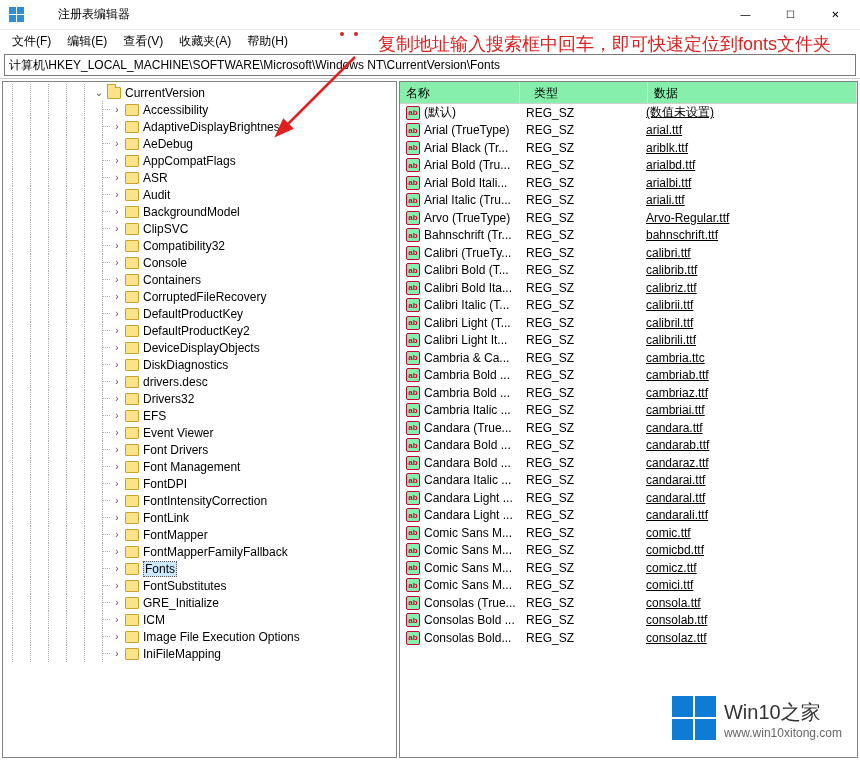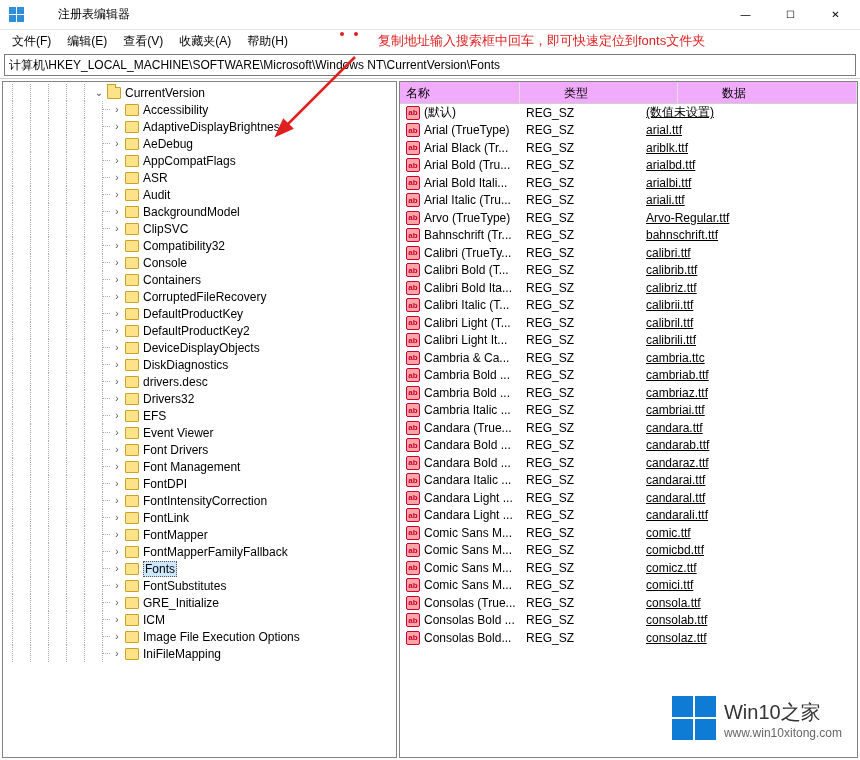--- a/index.html
+++ b/index.html
@@ -59,21 +59,21 @@
     display: flex; gap: 10px;
   }
   .annotation-dots span {
     width: 4px; height: 4px; border-radius: 50%;
     background: #e02020;
   }
   .annotation-text {
     position: absolute;
     left: 378px; top: 2px;
     color: #e02020;
-    font-size: 13px;
+    font-size: 18px;
     white-space: nowrap;
   }
 
   
   .addressbar {
     height: 22px;
     border: 1px solid #7a7a7a;
     margin: 2px 4px;
     padding: 2px 4px;
     background: #fff;
@@ -165,30 +165,29 @@
     position: absolute;
     left: 9px; top: 8px; width: 8px;
     border-top: 1px dotted #aaa;
   }
 
   
   .list-header {
     display: flex;
     height: 22px;
     border-bottom: 1px solid #d0d0d0;
-    background: #f0abfc;
+    background: #86efac;
     flex-shrink: 0;
-    gap: 38px;
   }
   .list-header .col {
     padding: 3px 6px;
     border-right: 1px solid #e0e0e0;
   }
   .col-name { width: 120px; }
-  .col-type { width: 120px; }
+  .col-type { width: 120px; margin-left: 8px; }
   .col-data { flex: 1; }
   .list-body {
     flex: 1;
     overflow-y: scroll;
     overflow-x: scroll;
   }
   .list-row {
     display: flex;
     height: 17.5px;
     align-items: center;
@@ -202,21 +201,21 @@
   .cell-name { width: 120px; display: flex; align-items: center; }
   .cell-type { width: 120px; }
   .cell-data { flex: 1; text-decoration: underline; }
   .val-ico {
     width: 14px; height: 14px;
     border: 1px solid #c03; border-radius: 2px;
     margin-right: 4px;
     flex-shrink: 0;
     display: flex; align-items: center; justify-content: center;
     font-size: 8px; font-weight: bold; color: #c03;
-    background: #fca5a5;
+    background: #86efac;
   }
 
   
   .arrow-svg {
     position: absolute;
     left: 270px; top: 52px;
     width: 90px; height: 90px;
     pointer-events: none;
     z-index: 20;
   }

